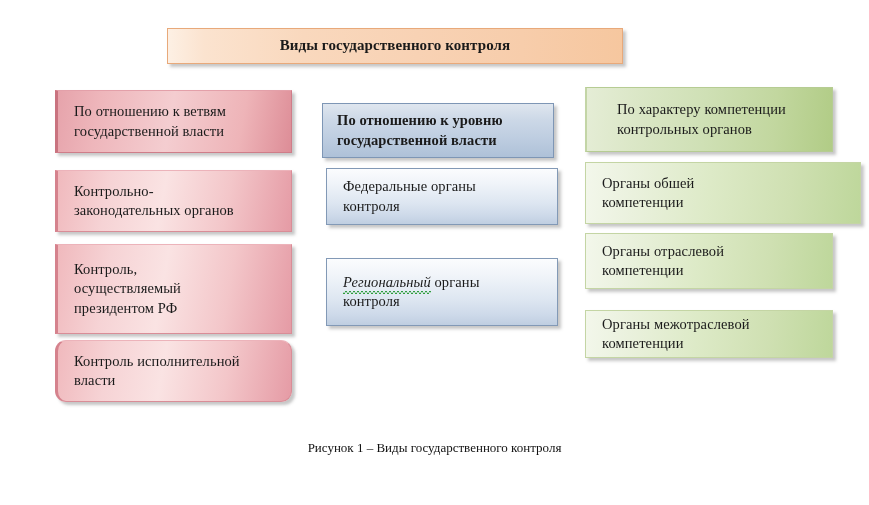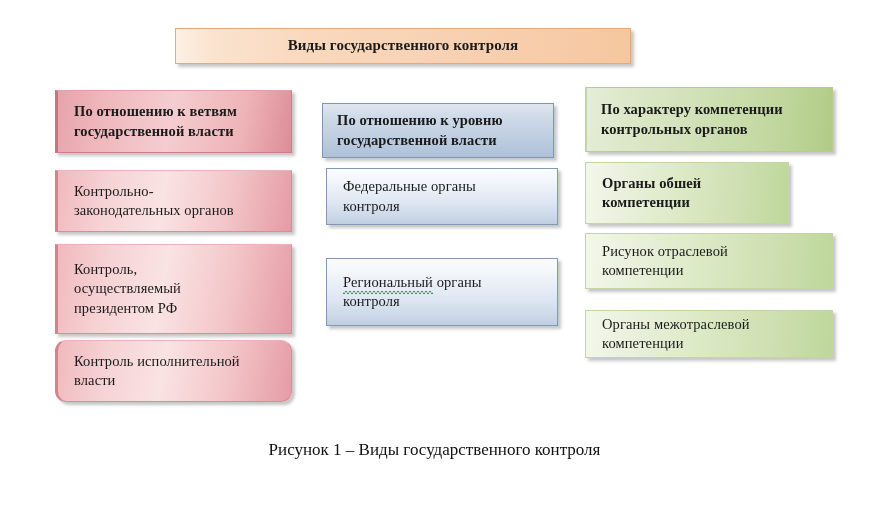--- a/index.html
+++ b/index.html
@@ -42,33 +42,32 @@
   
   .box--title {
     background: linear-gradient(90deg,
         #fdf0e4 0%, #fbe3cf 8%, #f9d8bd 30%,
         #f8d2b4 55%, #f7cdab 78%, #f6c79f 100%);
     border: 1px solid #e8a97a;
     font-weight: bold;
     text-align: center;
     align-items: center;
     font-size: 15px;
-    margin-left: 8px;
   }
 
   
   .box--rose-head {
     background: linear-gradient(100deg,
         #e6a3ab 0%, #eeb6bb 18%, #f4cdd0 48%,
         #eeb4b8 78%, #dd8d97 100%);
     border-left: 3px solid #c9737f;
     border-top: 1px solid #e3a0a9;
     border-right: 1px solid #cf7d89;
     border-bottom: 1px solid #cf7d89;
-    font-weight: bold;
+    font-weight: normal;
     padding: 6px 10px 6px 16px;
   }
   .box--rose {
     background: linear-gradient(100deg,
         #f0b9bd 0%, #f6d3d5 22%, #fae3e3 45%,
         #f3c6c9 72%, #e59ba5 100%);
     border-left: 3px solid #d5828d;
     border-top: 1px solid #ecb3ba;
     border-right: 1px solid #d98d97;
     border-bottom: 1px solid #d98d97;
@@ -91,35 +90,36 @@
     padding: 6px 10px 6px 16px;
   }
 
   
   .box--green-head {
     background: linear-gradient(95deg,
         #e5edd6 0%, #dbe7c7 20%, #cfe0b5 48%,
         #c2d79f 76%, #b1cc86 100%);
     border: 1px solid #b6cc93;
     border-left: 2px solid #c3d5a6;
-    font-weight: bold;
-    padding: 6px 10px 6px 14px;
+    font-weight: normal;
+    padding: 6px 10px 6px 30px;
   }
   .box--green {
     background: linear-gradient(95deg,
         #f3f7eb 0%, #eaf1dd 18%, #ddeac7 45%,
         #cfe0b2 74%, #bed79b 100%);
     border: 1px solid #c4d5a4;
     padding: 6px 10px 6px 16px;
   }
 
   
   .spell {
     position: relative;
     display: inline-block;
+    font-style: italic;
   }
   .spell::after {
     content: "";
     position: absolute;
     left: 0;
     right: 0;
     bottom: -2px;
     height: 3px;
     background-image:
       radial-gradient(circle at 1px 2.4px, #2f9e3e 0.85px, transparent 1.1px),
@@ -128,21 +128,21 @@
     background-repeat: repeat-x;
   }
 
   
   .caption {
     position: absolute;
     left: 0;
     right: 0;
     top: 440px;
     text-align: center;
-    font-size: 17px;
+    font-size: 13px;
     font-family: "Liberation Serif", "DejaVu Serif", serif;
     color: #111111;
   }
 </style>
 </head>
 <body>
 
 <div class="canvas">
 
   <div class="box box--title" style="left:167px; top:28px; width:456px; height:36px;">
@@ -183,27 +183,27 @@
   <div class="box box--blue" style="left:326px; top:258px; width:232px; height:68px;">
     <span class="txt"><span class="spell">Региональный</span><span> органы
 контроля</span></span>
   </div>
 
   <div class="box box--green-head" style="left:585px; top:87px; width:248px; height:65px;">
     <span class="txt">По характеру компетенции
 контрольных органов</span>
   </div>
 
-  <div class="box box--green" style="left:585px; top:162px; width:204px; height:62px;font-weight:bold;">
+  <div class="box box--green" style="left:585px; top:162px; width:276px; height:62px;">
     <span class="txt">Органы обшей
 компетенции</span>
   </div>
 
   <div class="box box--green" style="left:585px; top:233px; width:248px; height:56px;">
-    <span class="txt">Рисунок отраслевой
+    <span class="txt">Органы отраслевой
 компетенции</span>
   </div>
 
   <div class="box box--green" style="left:585px; top:310px; width:248px; height:48px;">
     <span class="txt">Органы межотраслевой
 компетенции</span>
   </div>
 
   <div class="caption">Рисунок 1 – Виды государственного контроля</div>
 

